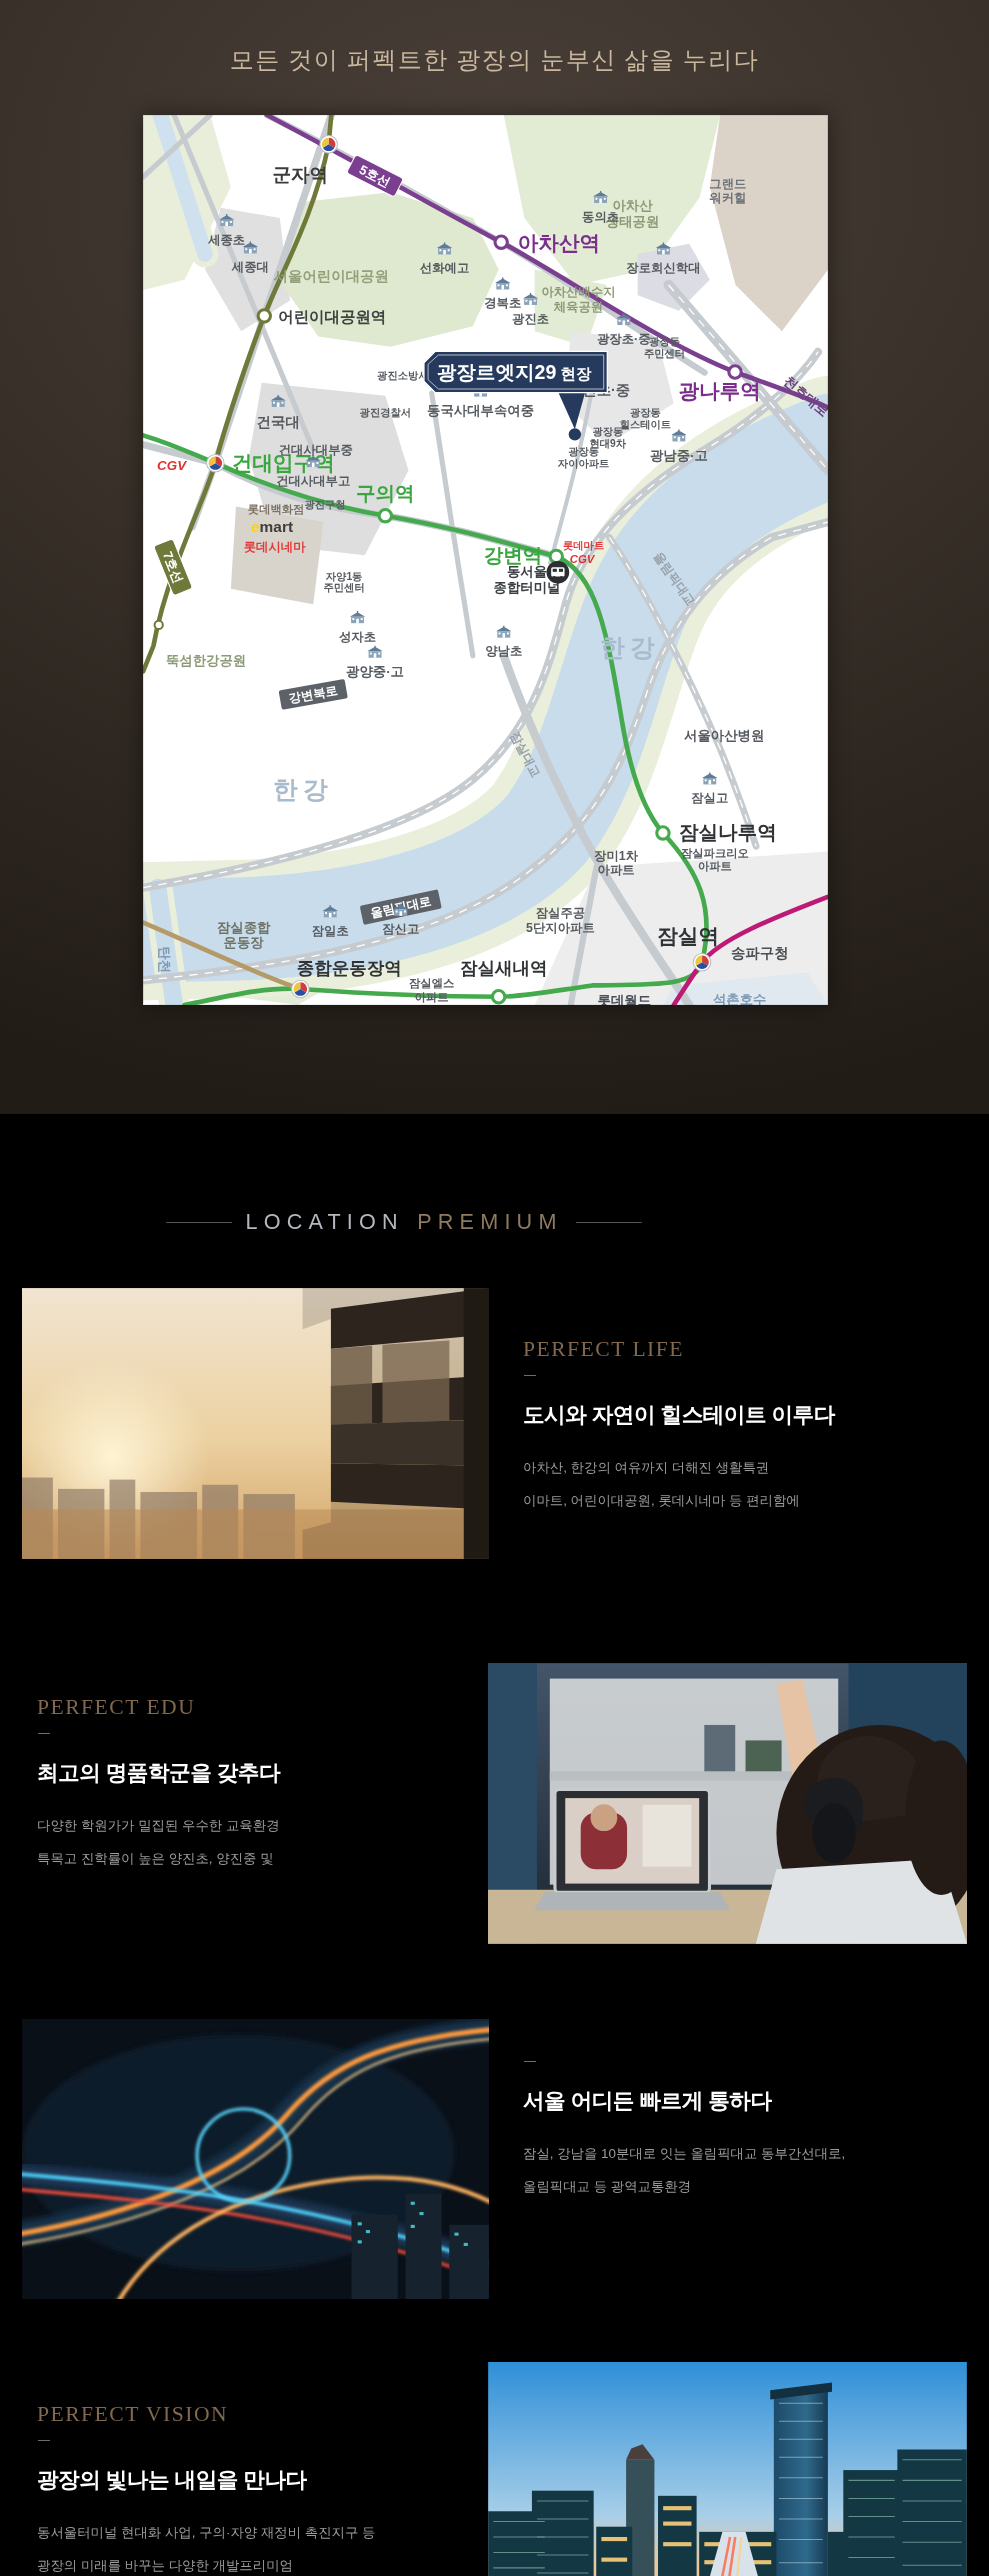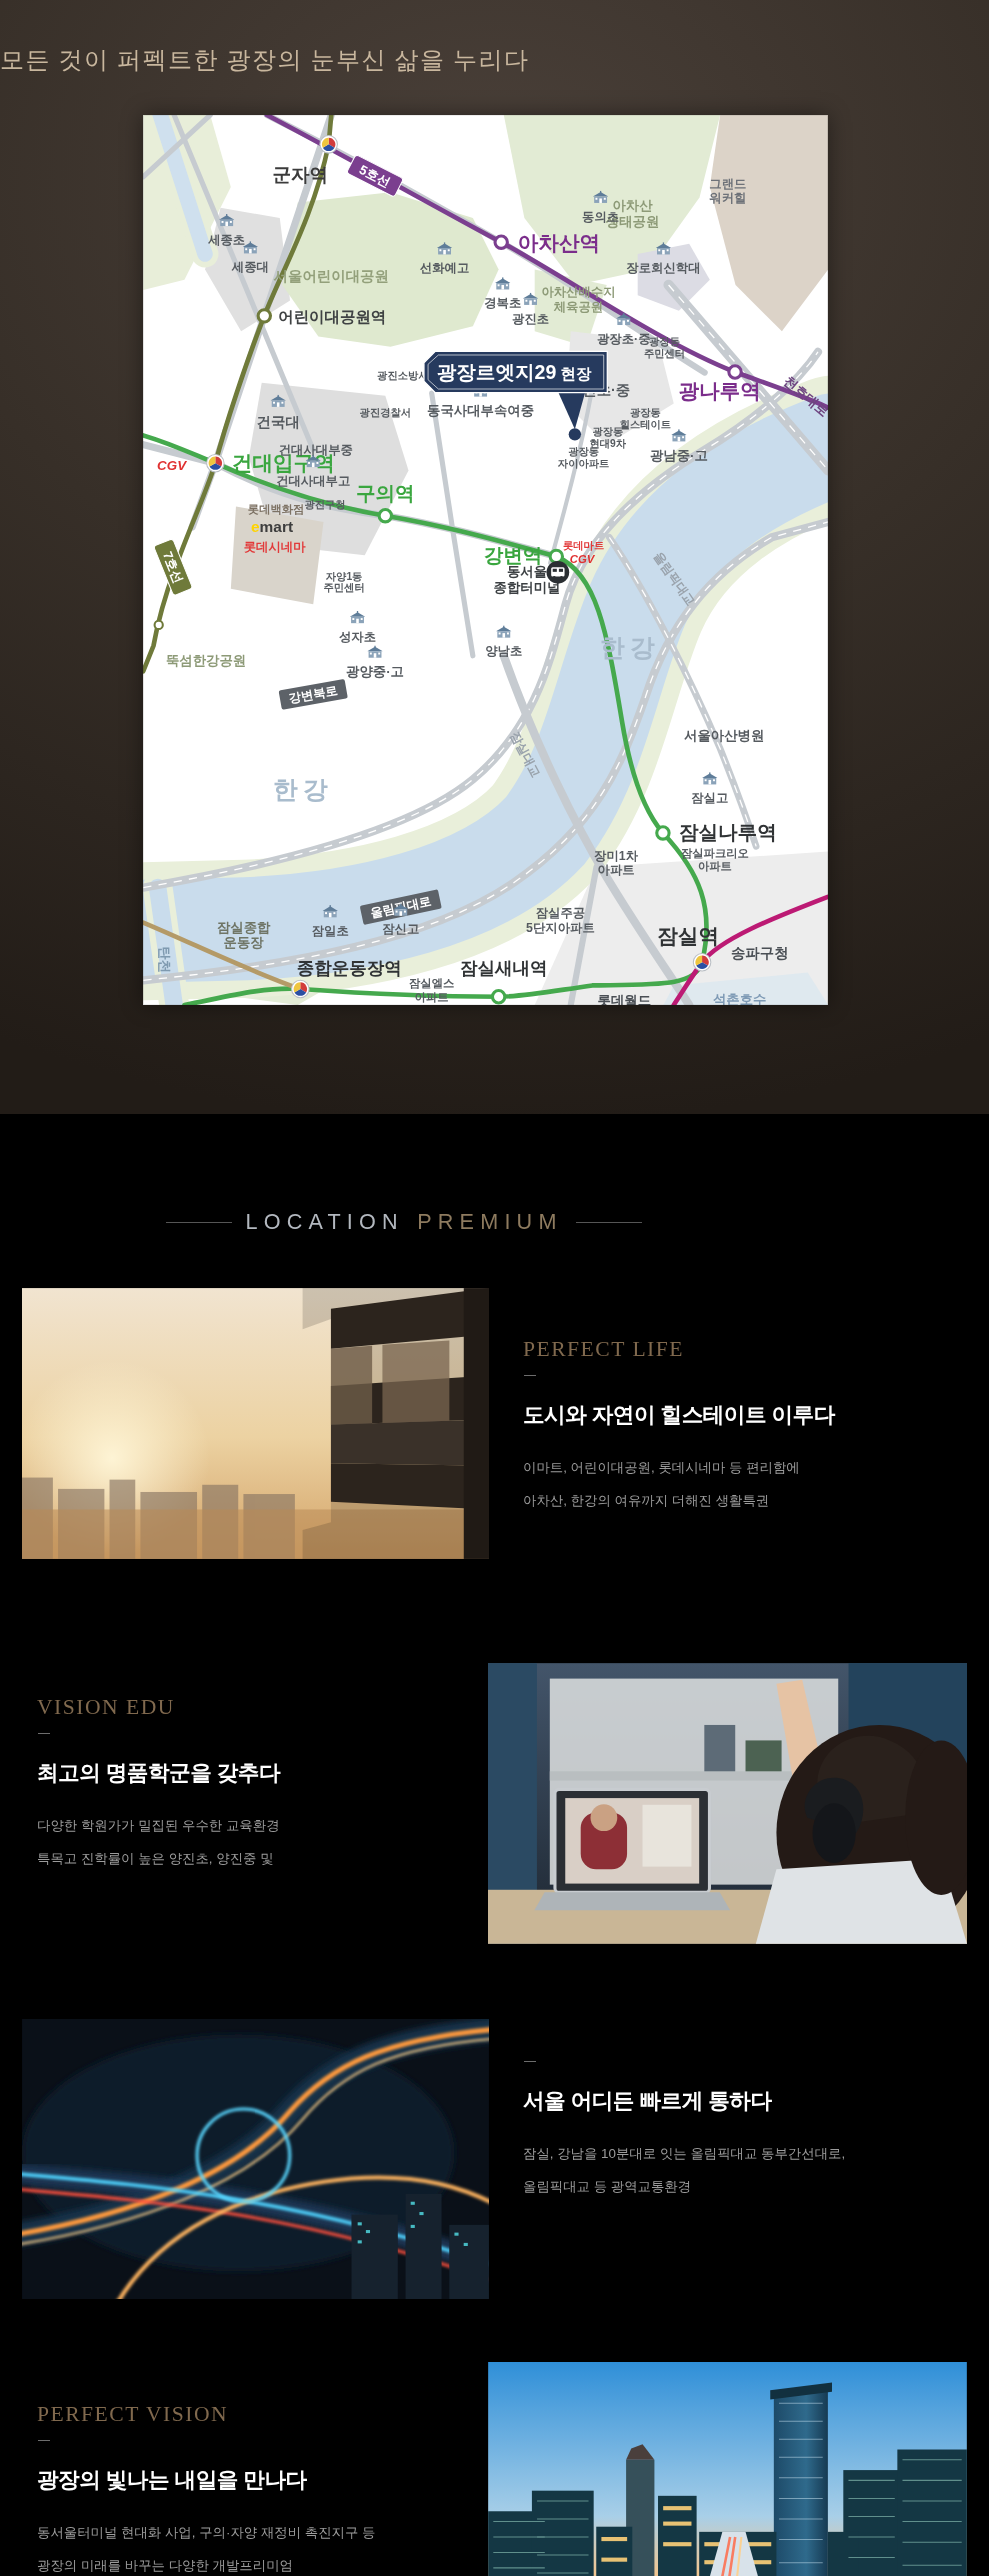--- a/index.html
+++ b/index.html
@@ -1,20 +1,20 @@
 <!DOCTYPE html>
 <html style="font-size:8.2px"><head>
 <meta charset="utf-8">
 <style>
   html,body{margin:0;padding:0;background:#000;}
   body{width:989px;height:2701px;position:relative;overflow:hidden;
        font-family:"Liberation Sans","DejaVu Sans",sans-serif;}
   .hero{position:absolute;left:0;top:0;width:989px;height:1114px;
         background:radial-gradient(120% 85% at 50% 16%, #4a4039 0%, #372f28 48%, #221c17 100%);}
-  .hero-title{position:absolute;left:0;top:44px;width:100%;
+  .hero-title{position:absolute;left:0;top:44px;width:100%;text-align:center;
         font-family:"Liberation Serif","DejaVu Serif",serif;font-size:24px;font-weight:400;
         color:#c9b79e;letter-spacing:1.5px;}
   .map-panel{position:absolute;left:143px;top:115px;width:685px;height:890px;background:#fff;
         box-shadow:0 0 20.6px rgba(0,0,0,.45);}
   .map-panel svg{display:block;}
   .premium-header{position:absolute;left:0;top:1209px;width:808px;display:flex;
         align-items:center;justify-content:center;gap:13.4px;}
   .premium-header .rule{width:66px;height:0.5px;background:#555;}
   .premium-word{font-family:"Liberation Sans",sans-serif;font-weight:300;font-size:21.6px;letter-spacing:6.2px;}
   .premium-left{color:#b3b8bf;}
@@ -300,22 +300,22 @@
       <polygon points="600,265 907,255 907,345 600,340" fill="#3a3129"></polygon>
       <rect x="858" y="0" width="49" height="526" fill="#201a15"></rect>
     </g>
   </svg>
 </div>
 <div class="feature-text" style="left:523px;top:1337px;">
   <div class="eyebrow">PERFECT LIFE</div>
   <div class="dash"></div>
   <h2>도시와 자연이 힐스테이트 이루다</h2>
   <div class="body">
+    <p>아차산, 한강의 여유까지 더해진 생활특권</p>
     <p>이마트, 어린이대공원, 롯데시네마 등 편리함에</p>
-    <p>아차산, 한강의 여유까지 더해진 생활특권</p>
   </div>
 </div>
 
 <div class="photo" style="left:488px;top:1663px;width:479px;height:281px;">
   <svg width="479" height="281" viewBox="0 0 930 545">
     <defs>
       <linearGradient id="eduroom" x1="0" y1="0" x2="0" y2="1">
         <stop offset="0" stop-color="#43556a"></stop>
           <stop offset="1" stop-color="#1d2631"></stop>
       </linearGradient>
@@ -341,21 +341,21 @@
       <ellipse cx="760" cy="330" rx="200" ry="210" fill="#241a16"></ellipse>
       <path d="M 640 250 C 630 170 710 120 780 150 C 840 175 860 230 850 290 L 640 320 Z" fill="#2a211c"></path>
       <path d="M 620 300 C 600 260 640 210 690 225 C 730 238 740 290 715 330 Z" fill="#1a1c1f"></path>
       <ellipse cx="672" cy="330" rx="42" ry="58" fill="#14161a"></ellipse>
       <polygon points="560,400 880,380 930,545 520,545" fill="#dfe3e6"></polygon>
       <ellipse cx="880" cy="300" rx="70" ry="150" fill="#241a16"></ellipse>
     </g>
   </svg>
 </div>
 <div class="feature-text" style="left:37px;top:1695px;">
-  <div class="eyebrow">VISION EDU</div>
+  <div class="eyebrow">PERFECT EDU</div>
   <div class="dash"></div>
   <h2>최고의 명품학군을 갖추다</h2>
   <div class="body">
     <p>다양한 학원가가 밀집된 우수한 교육환경</p>
     <p>특목고 진학률이 높은 양진초, 양진중 및</p>
   </div>
 </div>
 
 <div class="photo" style="left:22px;top:2019px;width:467px;height:280px;">
   <svg width="467" height="280" viewBox="0 0 907 544">

